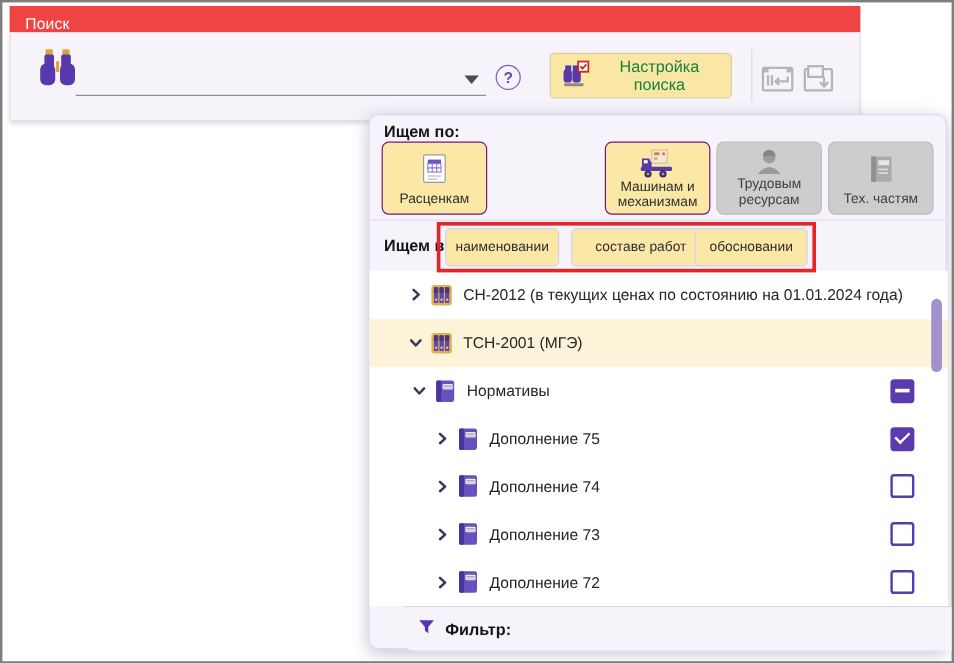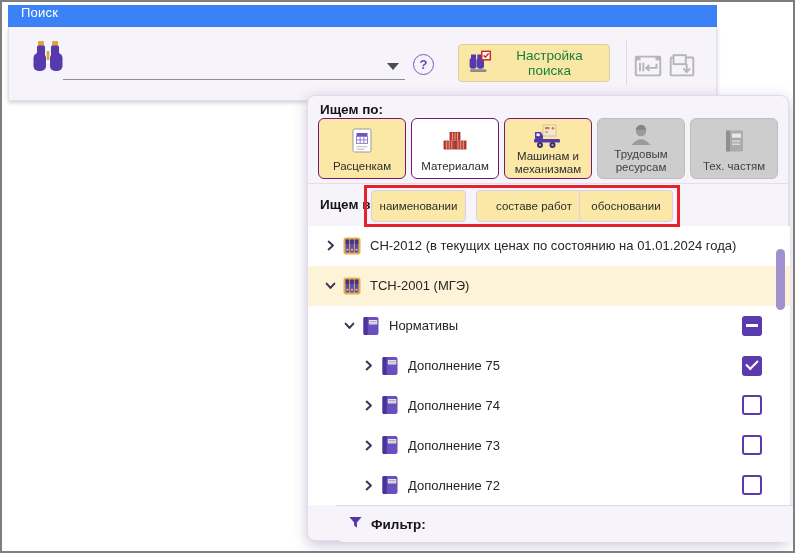--- a/index.html
+++ b/index.html
@@ -1,21 +1,21 @@
 <!DOCTYPE html>
 <html><head>
 <meta charset="utf-8">
 <style>
   html,body{margin:0;padding:0;background:#fff;}
   .stage{position:relative;width:795px;height:553px;box-sizing:border-box;border:2px solid #7e7e7e;
          background:#ffffff;font-family:"Liberation Sans",sans-serif;overflow:hidden;}
 
   
-  .titlebar{position:absolute;left:6px;top:3px;width:709px;height:22px;background:#3b82f6;
-            display:flex;align-items:flex-start;padding-left:13px;box-sizing:border-box;}
+  .titlebar{position:absolute;left:6px;top:3px;width:709px;height:22px;background:#ef4444;
+            display:flex;align-items:flex-end;padding-left:13px;box-sizing:border-box;}
   .titlebar .title{color:#fff;font-size:13px;letter-spacing:.2px;}
   .closebtn{position:absolute;right:8px;top:3px;width:16px;height:16px;cursor:pointer;
             display:flex;align-items:center;justify-content:center;}
 
   
   .toolbar{position:absolute;left:6px;top:25px;width:709px;height:74px;background:#f6f3fa;
            border:1px solid #e3e0ea;border-top:none;box-sizing:border-box;
            box-shadow:0 2px 4px rgba(0,0,0,.18);}
   .binoc{position:absolute;left:20px;top:13px;}
   .sinput{position:absolute;left:54px;top:26px;width:338px;height:24px;border:none;outline:none;
@@ -53,21 +53,21 @@
         font-size:11.5px;color:#2e2e2e;cursor:pointer;}
   .chip1{left:63px;width:95px}.chip2{left:168px;width:116px}.chip3{left:271px;width:94px}
   .redbox{position:absolute;left:56px;top:89px;width:316px;height:42px;border:3px solid #e3242b;
           box-sizing:border-box;pointer-events:none;z-index:6;}
 
   
   .tree{position:absolute;left:0;top:130px;width:482px;height:279px;background:#fff;
         display:flex;flex-direction:column;overflow:hidden;}
   .trow{flex:1;display:flex;align-items:center;position:relative;font-size:13px;color:#262626;cursor:pointer;}
   .trow.hl{background:#fcf3d8;}
-  .trow.lvl0{padding-left:14px}.trow.lvl1{padding-left:33px}.trow.lvl2{padding-left:52px}
+  .trow.lvl0{padding-left:30px}.trow.lvl1{padding-left:33px}.trow.lvl2{padding-left:52px}
   .exp{width:16px;height:16px;display:flex;align-items:center;justify-content:center;flex:0 0 16px;}
   .exp svg{transition:none}
   .exp.open svg{transform:rotate(90deg);}
   .ticon{margin-left:5px;display:flex;align-items:center;}
   .tlabel{margin-left:9px;white-space:nowrap;}
   .cb{position:absolute;right:28px;top:50%;margin-top:-10px;width:20px;height:20px;border-radius:3px;
       box-sizing:border-box;cursor:pointer;}
   .cb.unchecked{border:2.5px solid #5b3aae;background:#fff;}
   .cb.checked{background:#5b3aae;}
   .cb.checked::after{content:"";position:absolute;left:4px;top:4.5px;width:10px;height:5px;
@@ -183,33 +183,20 @@
           <rect x="4" y="2" width="18" height="23" rx="1.5" fill="#fff" stroke="#9a9a9a"></rect>
           <rect x="7.5" y="6" width="11" height="3.4" fill="#6f55be"></rect>
           <rect x="7.5" y="9.4" width="11" height="7" fill="none" stroke="#8a76c9" stroke-width="0.9"></rect>
           <path d="M7.5 12.9 h11 M11.2 9.4 v7 M14.9 9.4 v7" stroke="#8a76c9" stroke-width="0.9"></path>
           <rect x="7.5" y="19" width="11" height="1.3" fill="#c9c9c9"></rect>
           <rect x="7.5" y="21.6" width="8" height="1.3" fill="#c9c9c9"></rect>
         </svg>
       </span>
       <span class="plabel">Расценкам</span>
     </div>
-    <div class="pbtn unsel" style="left:103px">
-      <span class="picon">
-        <svg width="28" height="26" viewBox="0 0 28 26">
-          <rect x="9" y="4.5" width="10" height="7.5" fill="#c53b30" stroke="#8e2a22" stroke-width="0.8"></rect>
-          <path d="M11.5 4.5 v7.5 M14 4.5 v7.5 M16.5 4.5 v7.5" stroke="#e09d94" stroke-width="1"></path>
-          <rect x="3" y="13" width="10.5" height="8" fill="#c53b30" stroke="#8e2a22" stroke-width="0.8"></rect>
-          <path d="M5.6 13 v8 M8.2 13 v8 M10.8 13 v8" stroke="#e09d94" stroke-width="1"></path>
-          <rect x="14.5" y="13" width="10.5" height="8" fill="#c53b30" stroke="#8e2a22" stroke-width="0.8"></rect>
-          <path d="M17.1 13 v8 M19.7 13 v8 M22.3 13 v8" stroke="#e09d94" stroke-width="1"></path>
-        </svg>
-      </span>
-      <span class="plabel">Материалам</span>
-    </div>
     <div class="pbtn sel" style="left:196px">
       <span class="picon">
         <svg width="32" height="28" viewBox="0 0 32 28">
           <rect x="11" y="3" width="13" height="11" fill="#f2e9d4" stroke="#d8c28e"></rect>
           <rect x="13" y="5" width="4.5" height="2.2" fill="#e0762f"></rect>
           <circle cx="21" cy="6.2" r="1.3" fill="#e0762f"></circle>
           <rect x="13" y="9" width="3" height="2.2" fill="#c9b68a"></rect>
           <path d="M3 10 h6 l2 4 v4 H3 z" fill="#5639ac"></path>
           <rect x="4.5" y="11.5" width="3.2" height="2.6" fill="#fff"></rect>
           <rect x="2" y="17" width="26" height="3.6" rx="1.2" fill="#5639ac"></rect>

